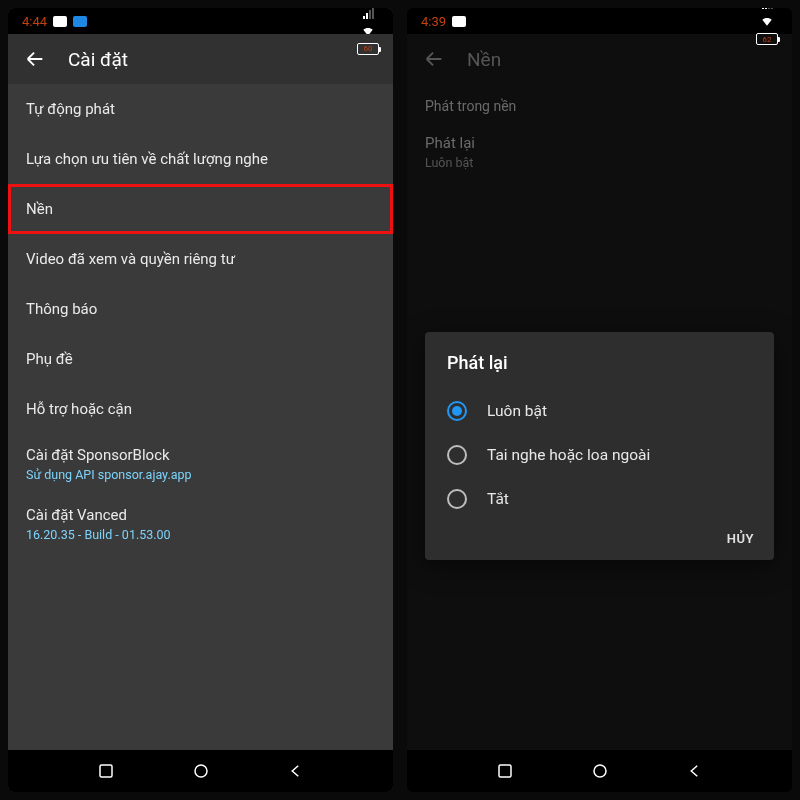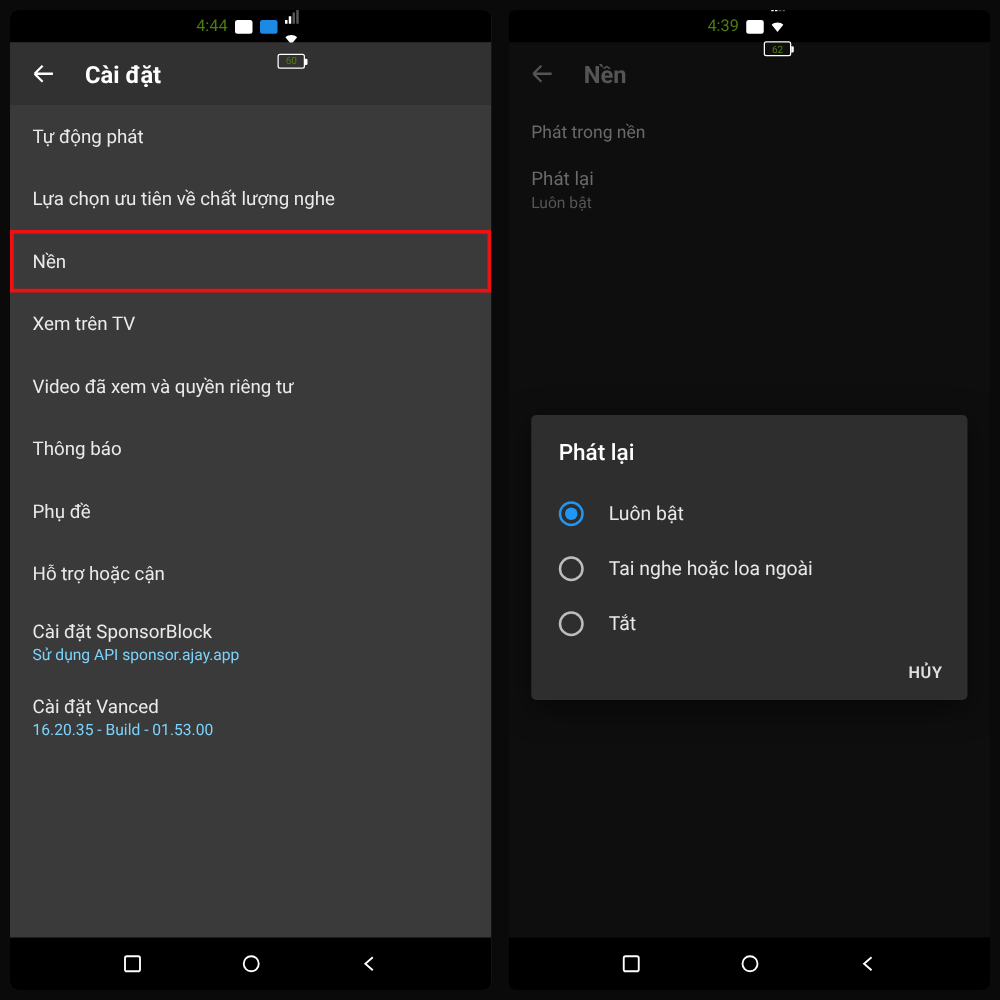--- a/index.html
+++ b/index.html
@@ -21,24 +21,24 @@
     position: relative;
   }
   .phone.left { background: #3a3a3a; }
   .phone.right { background: #0e0e0e; }
 
   
   .status-bar {
     height: 26px;
     display: flex;
     align-items: center;
-    justify-content: center;
+    justify-content: space-between;
     padding: 0 14px;
     font-size: 13px;
-    color: #4d7c0f;
+    color: #c2410c;
     background: #000;
   }
   .sb-left { display: flex; align-items: center; gap: 6px; }
   .sb-right { display: flex; align-items: center; gap: 5px; flex-direction: column; }
   .sb-icon { display: inline-block; width: 14px; height: 14px; }
   .mini-icon {
     width: 14px; height: 11px; background: #fff; border-radius: 2px;
   }
   .battery {
     width: 22px; height: 12px; border: 1px solid #fff; border-radius: 2px;
@@ -57,21 +57,21 @@
     align-items: center;
     gap: 22px;
     padding: 0 16px;
     color: #fff;
   }
   .phone.left .app-bar { background: #313131; }
   .phone.right .app-bar { background: #0e0e0e; }
   .back-arrow { width: 22px; height: 22px; }
   .back-arrow svg { stroke: #fff; }
   .phone.right .back-arrow svg { stroke: #555; }
-  .app-title { font-size: 19px; font-weight: 700; }
+  .app-title { font-size: 19px; font-weight: 400; }
   .phone.right .app-title { color: #555; }
 
   
   .settings-list { flex: 1; overflow: hidden; position: relative; }
   .setting-item {
     padding: 16px 18px;
     color: #eaeaea;
     font-size: 15px;
   }
   .setting-item.two-line { padding: 12px 18px; }
@@ -179,23 +179,20 @@
 
   <div class="settings-list" id="left-list">
       <div class="setting-item">
         <div>Tự động phát</div>
       </div>
       <div class="setting-item">
         <div>Lựa chọn ưu tiên về chất lượng nghe</div>
       </div>
       <div class="setting-item highlighted">
         <div>Nền</div>
-      </div>
-      <div class="setting-item">
-        <div>Xem trên TV</div>
       </div>
       <div class="setting-item">
         <div>Video đã xem và quyền riêng tư</div>
       </div>
       <div class="setting-item">
         <div>Thông báo</div>
       </div>
       <div class="setting-item">
         <div>Phụ đề</div>
       </div>

